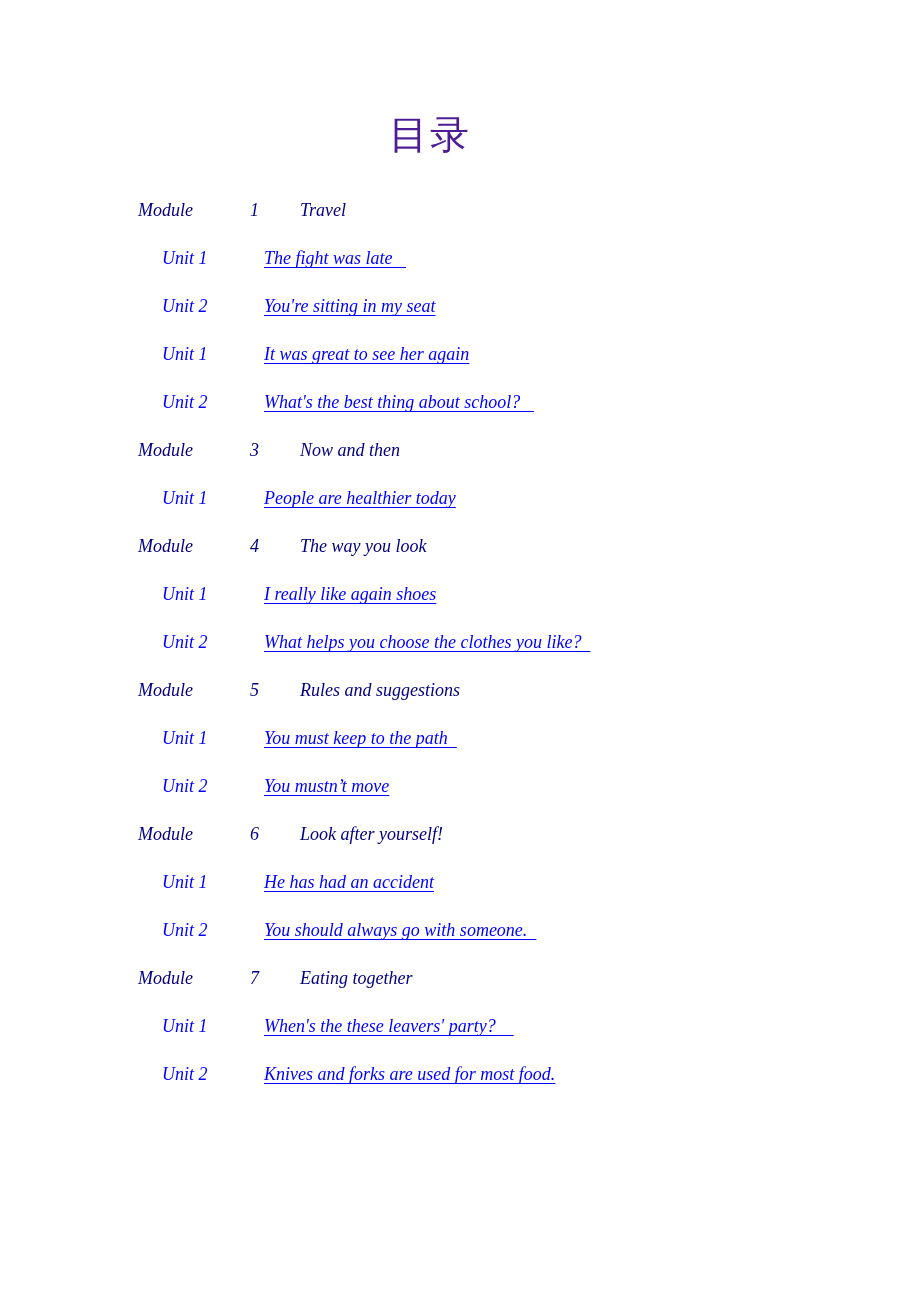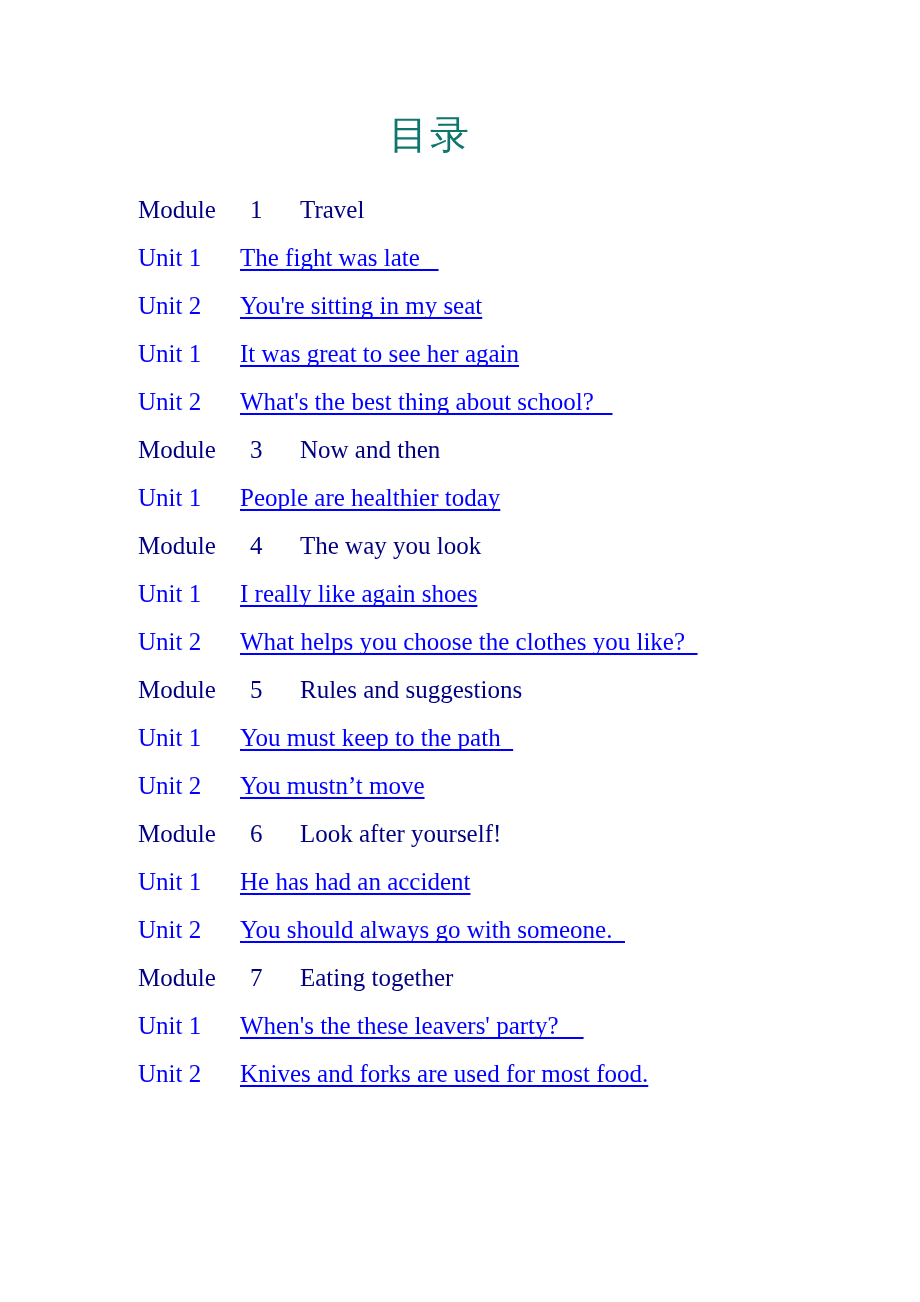--- a/index.html
+++ b/index.html
@@ -27,40 +27,41 @@
 
   
   .doc-title {
     position: absolute;
     left: 0;
     top: 112px;
     width: 860px;
     text-align: center;
     font-size: 39px;
     line-height: 1.2;
-    color: #0f766e;
+    color: #4c1d95;
     font-weight: normal;
     letter-spacing: 2px;
     white-space: pre;
   }
 
   
   .toc {
     position: absolute;
     left: 138px;
     top: 190px;
     width: 740px;
   }
 
   .toc-line {
     height: 48px;
     line-height: 40px;
-    font-size: 25px;
+    font-size: 18px;
     white-space: pre;
     display: block;
+    font-style: italic;
   }
 
   
   .module-line {
     color: #000080;
   }
   .module-line .m-word   { display: inline-block; width: 112px; }
   .module-line .m-num    { display: inline-block; width: 50px; }
   .module-line .m-title  { display: inline-block; }
 
@@ -69,21 +70,21 @@
     color: #0000ff;
   }
   .unit-line .u-link {
     color: #0000ff;
     text-decoration: underline;
     text-decoration-skip-ink: none;
     text-underline-offset: 3px;
     cursor: pointer;
     white-space: pre;
   }
-  .unit-line .u-label { display: inline-block; width: 102px; }
+  .unit-line .u-label { display: inline-block; width: 102px; margin-left: 24px; }
 </style>
 </head>
 <body>
 
 <div class="page">
 
   <div class="doc-title">目录</div>
 
   <div class="toc" id="toc-root">
       <div class="toc-line module-line"><span class="m-word">Module</span><span class="m-num">1</span><span class="m-title">Travel</span></div>

